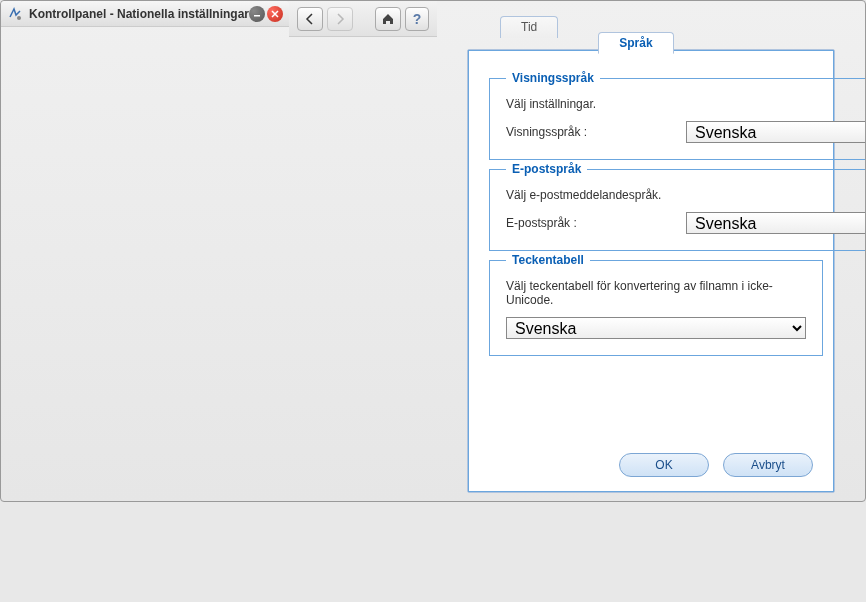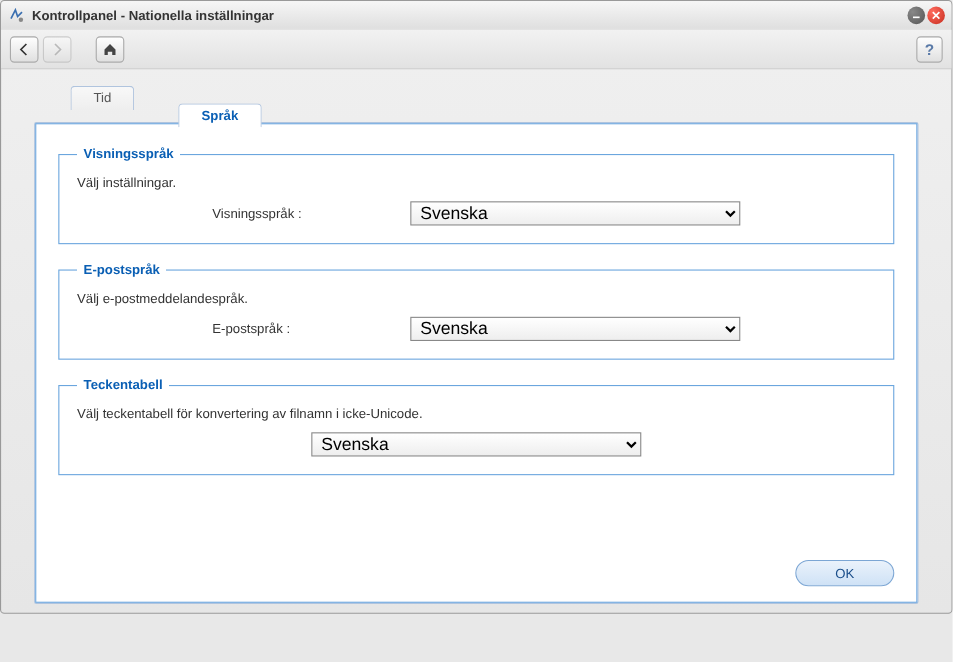--- a/index.html
+++ b/index.html
@@ -6,26 +6,26 @@
 body {
   font-family: Arial, Helvetica, sans-serif;
   font-size: 12px;
   background: #e8e8e8;
   width: 866px;
   height: 602px;
   overflow: hidden;
 }
 .window {
   width: 866px;
-  height: 558px;
+  height: 502px;
   background: linear-gradient(to bottom, #f0f0f0, #e6e6e6);
   border: 1px solid #999;
   border-radius: 4px;
   display: flex;
-  flex-direction: column;
+  flex-direction: row;
 }
 .titlebar {
   height: 26px;
   background: linear-gradient(to bottom, #f6f6f6, #dfdfdf);
   display: flex;
   align-items: center;
   padding: 0 6px;
   border-bottom: 1px solid #ccc;
   border-radius: 4px 4px 0 0;
 }
@@ -121,21 +121,21 @@
   border-bottom: 1px solid #fff;
   top: 17px;
 }
 .tab-wrapper { position: relative; margin-top: 20px; height: 100%; display: flex; flex-direction: column; padding: 14px 16px; }
 .panel-inner {
   border: 1px solid #6ba6de;
   flex: 1;
   padding: 20px 20px 14px 20px;
   display: flex;
   flex-direction: column;
-  gap: 16px;
+  gap: 2px;
 }
 fieldset {
   border: 1px solid #6ba6de;
   padding: 12px 16px 16px 16px;
 }
 legend {
   color: #0a5fb4;
   font-weight: bold;
   padding: 0 6px;
   font-size: 12px;
@@ -259,19 +259,20 @@
             <div class="field-desc">Välj teckentabell för konvertering av filnamn i icke-Unicode.</div>
             <div class="field-row">
               <select>
                 <option>Svenska</option>
               </select>
             </div>
           </fieldset>
 
           <div class="btn-row">
             <button class="action-btn">OK</button>
+            <button class="action-btn">Avbryt</button>
           </div>
 
         </div>
       </div>
     </div>
   </div>
 </div>
 
 </body></html>

